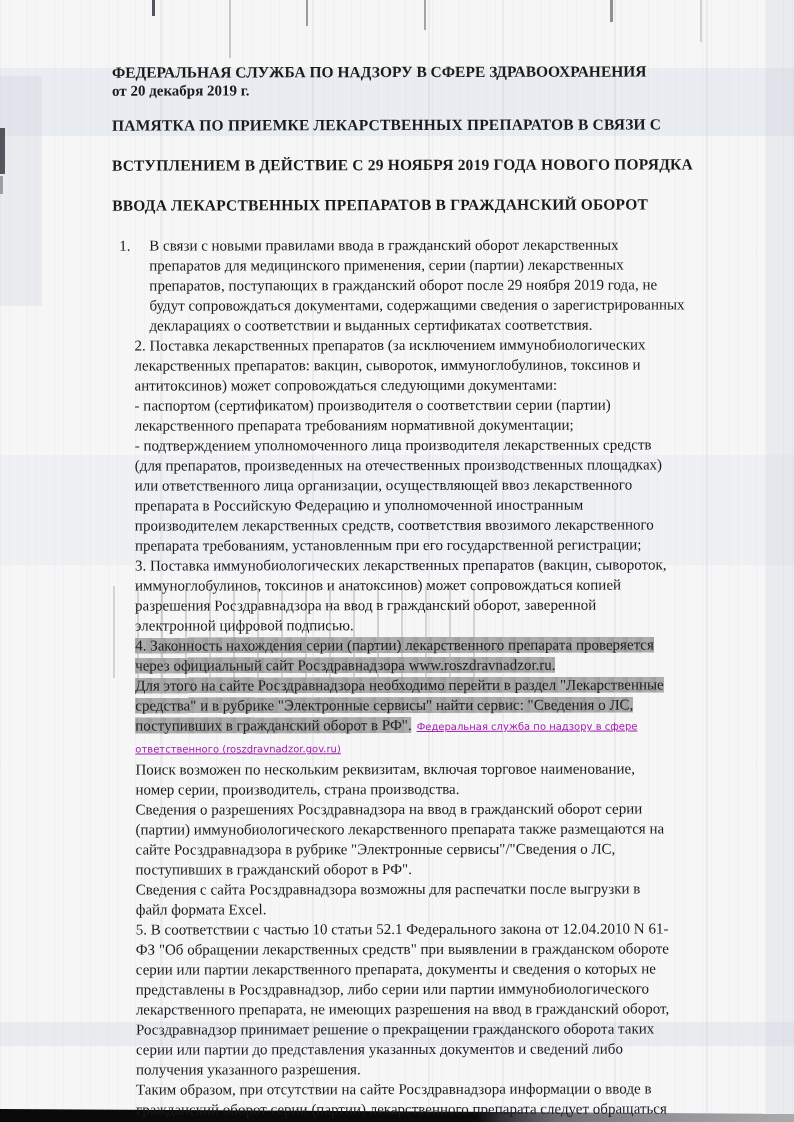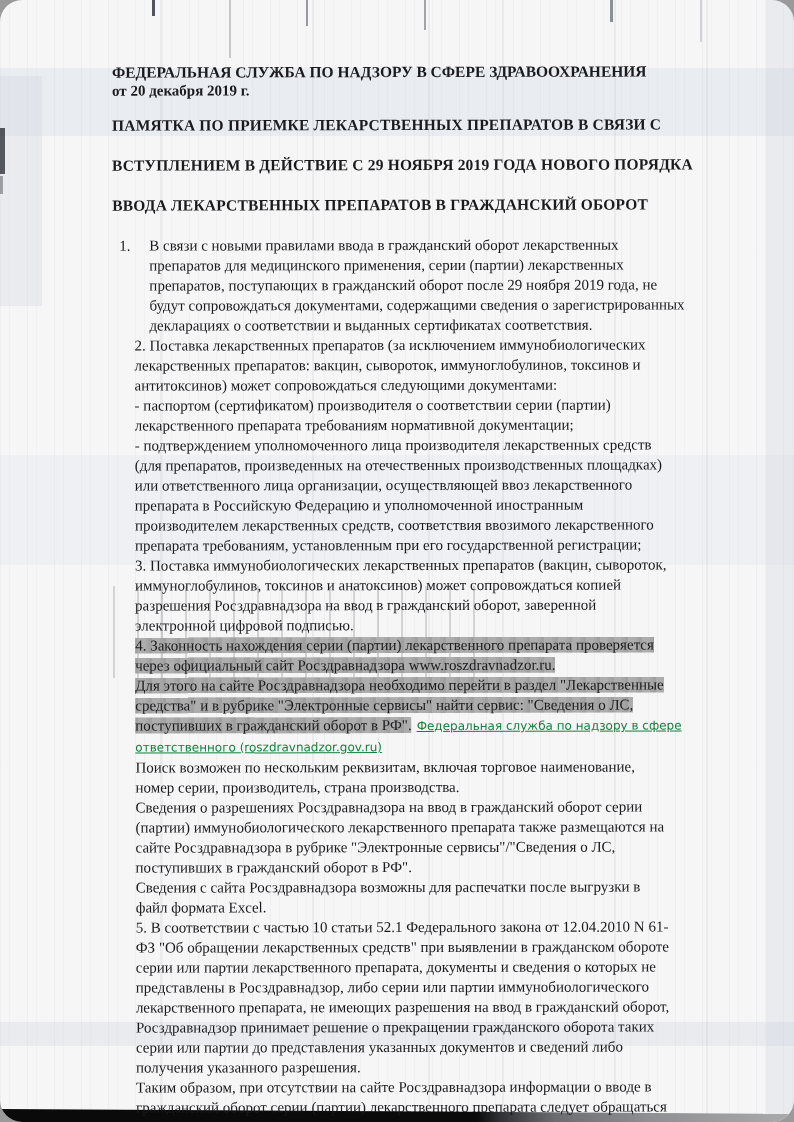--- a/index.html
+++ b/index.html
@@ -1,19 +1,19 @@
 <!DOCTYPE html>
 <html lang="ru"><head>
 <meta charset="utf-8">
 <style>
   html,body{margin:0;padding:0;background:#9a9a9a;}
   .page{
     position:relative;width:794px;height:1122px;margin:0 auto;
     background:#f6f6f7;overflow:hidden;
-    font-family:"Liberation Serif",serif;color:#1b1b1e;border-radius:22px;
+    font-family:"Liberation Serif",serif;color:#1b1b1e;
   }
   
   .texture{
     position:absolute;inset:0;pointer-events:none;
     background:
       repeating-linear-gradient(90deg,
         rgba(90,96,110,0.05) 0 1px, transparent 1px 9px,
         rgba(90,96,110,0.035) 9px 10px, transparent 10px 27px);
   }
   .band{position:absolute;left:0;right:0;pointer-events:none;}
@@ -57,22 +57,22 @@
   .item1{display:flex;}
   .marker{width:37px;padding-left:7px;box-sizing:border-box;flex:0 0 37px;}
   .pre{white-space:pre;}
   .para{margin-left:22px;white-space:pre;}
   .line{margin-left:22px;white-space:pre;}
   .hl{
     background:repeating-linear-gradient(90deg,#a0a0a0 0 3px,#adadad 3px 11px,#a6a6a6 11px 14px);
     -webkit-box-decoration-break:clone;box-decoration-break:clone;
   }
   .doclink{
-    font-family:"DejaVu Sans",sans-serif;font-size:12px;
-    color:#15803d;text-decoration:underline;cursor:pointer;
+    font-family:"DejaVu Sans",sans-serif;font-size:10px;
+    color:#a21caf;text-decoration:underline;cursor:pointer;
   }
   .gap{margin-left:5px;}
 </style>
 </head>
 <body>
 
 <div class="page">
 
   <div class="texture"></div>
   <div class="band band-1"></div>

